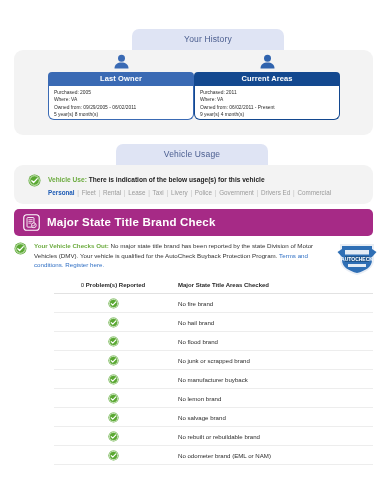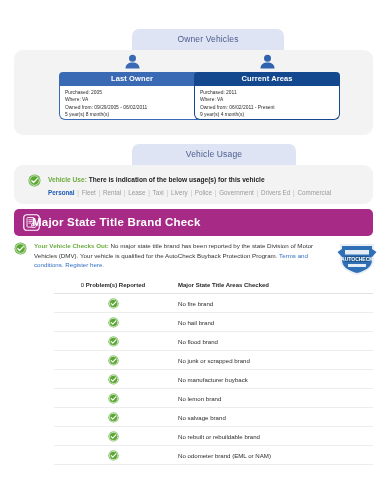--- a/index.html
+++ b/index.html
@@ -22,41 +22,41 @@
     background: #dfe4f4;
     border-radius: 7px 7px 0 0;
     height: 21px;
     line-height: 21px;
     text-align: center;
     color: #4a5d8f;
     font-size: 8.5px;
     letter-spacing: .15px;
   }
   #owner-history-pill { left: 132px; top: 29px; width: 152px; }
-  #vehicle-usage-pill  { left: 132px; top: 144px; width: 164px; }
+  #vehicle-usage-pill  { left: 116px; top: 144px; width: 152px; }
 
   
   .panel {
     position: absolute;
     left: 14px;
     width: 359px;
     background: #f3f3f3;
     border-radius: 9px;
     box-sizing: border-box;
   }
   #owner-history-panel { top: 50px; height: 85px; }
   #vehicle-usage-panel { top: 165px; height: 39px; }
 
   
   .owner-col {
     position: absolute;
     top: 4px;
     width: 146px;
   }
-  #last-owner-col    { left: 45px; }
+  #last-owner-col    { left: 34px; }
   #current-owner-col { left: 180px; }
 
   .person-icon {
     display: block;
     margin: 0 auto 3px auto;
     width: 17px;
     height: 15px;
   }
 
   .owner-head {
@@ -136,21 +136,21 @@
   }
   #brand-doc-icon {
     position: absolute;
     left: 9px;
     top: 5px;
     width: 17px;
     height: 17px;
   }
   #brand-check-title {
     position: absolute;
-    left: 18px;
+    left: 33px;
     top: 0;
     height: 27px;
     line-height: 27px;
     color: #ffffff;
     font-size: 11.5px;
     font-weight: bold;
     letter-spacing: .2px;
   }
 
   
@@ -209,21 +209,21 @@
     font-size: 6.1px;
     color: #2c2c2c;
     padding-left: 6px;
   }
   .hdr-count { font-weight: normal; }
   .row-check { width: 11px; height: 11px; vertical-align: middle; }
 </style>
 </head>
 <body>
 
-<div class="pill" id="owner-history-pill">Owner Vehicles</div>
+<div class="pill" id="owner-history-pill">Your History</div>
 
 <div class="panel" id="owner-history-panel">
 
   <div class="owner-col" id="last-owner-col">
     <svg class="person-icon" viewBox="0 0 20 18">
       <circle cx="10" cy="5" r="4.2" fill="#3a6ab4"></circle>
       <path d="M1.6 17.5 C1.6 12.4 5.4 10.3 10 10.3 C14.6 10.3 18.4 12.4 18.4 17.5 Z" fill="#3a6ab4"></path>
     </svg>
     <div class="owner-head" id="last-owner-head">Last Owner</div>
     <div class="owner-body" id="last-owner-body">

